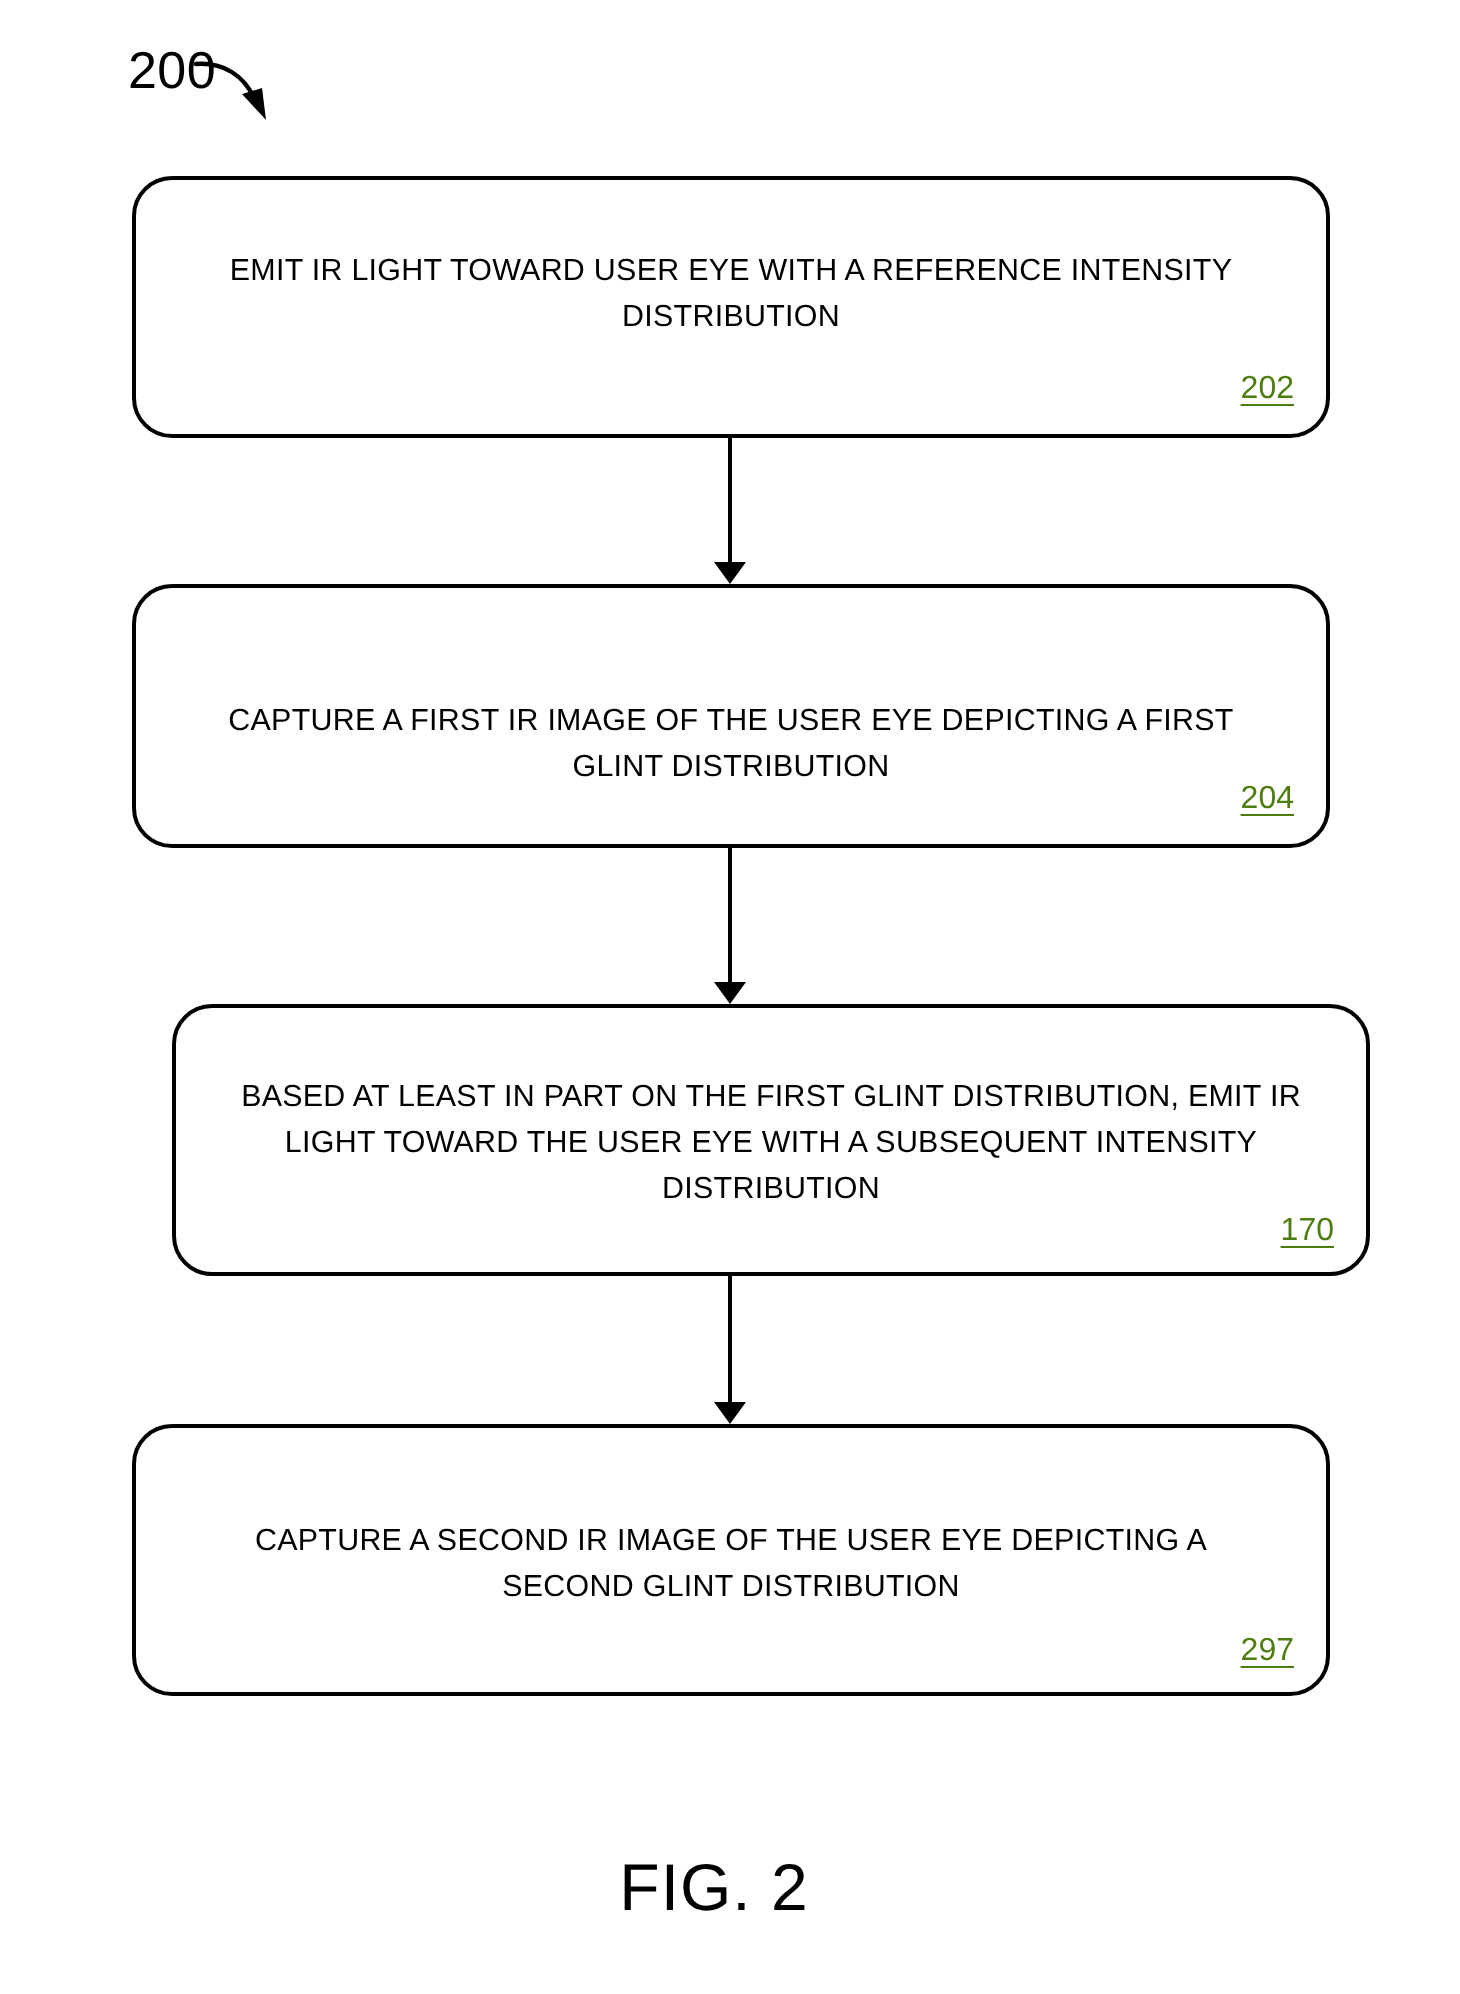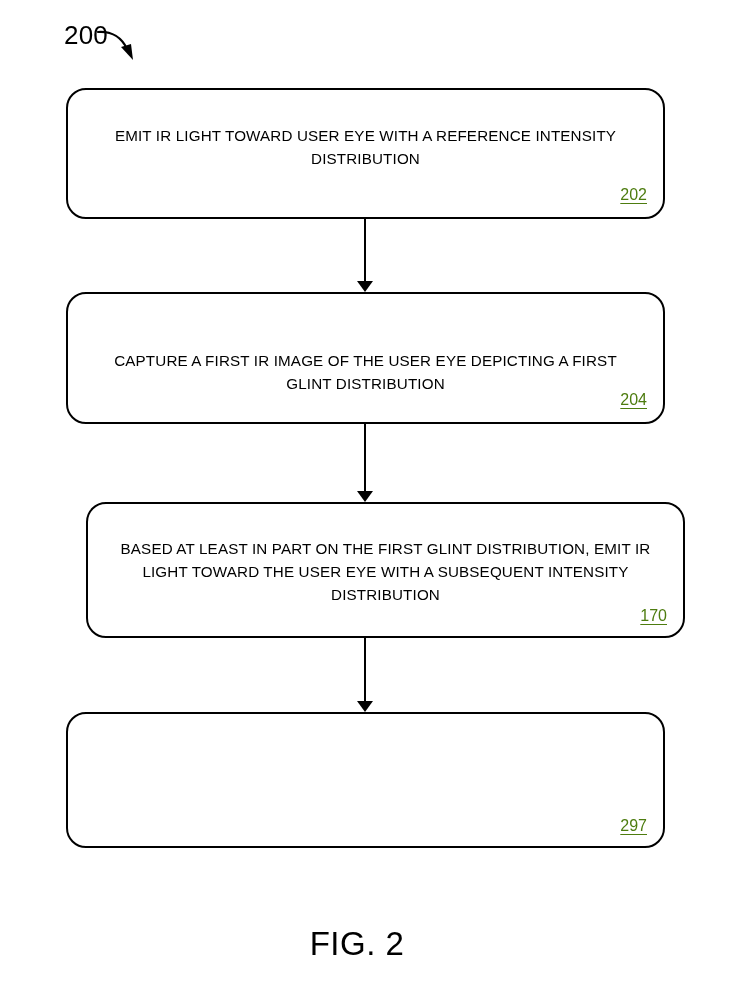--- a/index.html
+++ b/index.html
@@ -169,18 +169,19 @@
     <div class="flow-box-text">BASED AT LEAST IN PART ON THE FIRST GLINT DISTRIBUTION, EMIT IR LIGHT TOWARD THE USER EYE WITH A SUBSEQUENT INTENSITY DISTRIBUTION</div>
     <div class="flow-box-ref">170</div>
   </div>
 
   <div class="flow-connector" id="connector-206-208">
     <div class="conn-line"></div>
     <div class="conn-head"></div>
   </div>
 
   <div class="flow-box" id="box-208">
+    <div class="flow-box-text">CAPTURE A SECOND IR IMAGE OF THE USER EYE DEPICTING A SECOND GLINT DISTRIBUTION</div>
     <div class="flow-box-ref">297</div>
   </div>
 
   <div class="fig-caption">FIG. 2</div>
 
 </div>
 
 </body></html>

